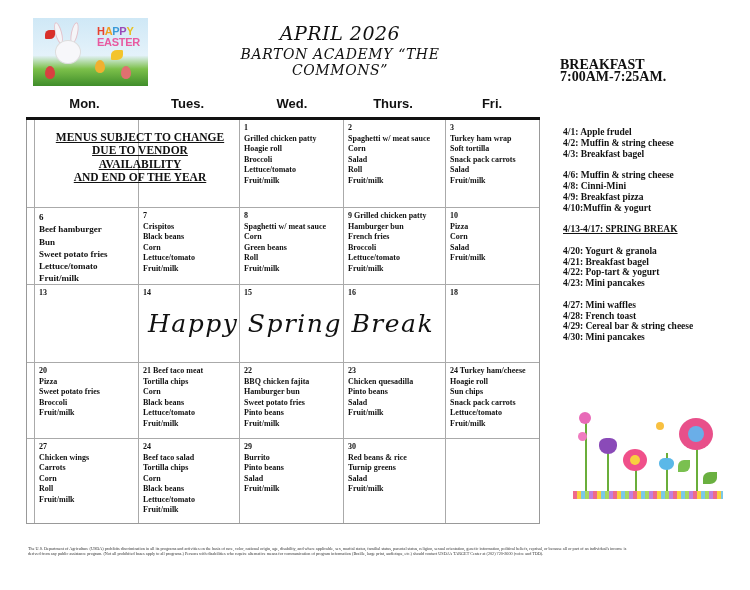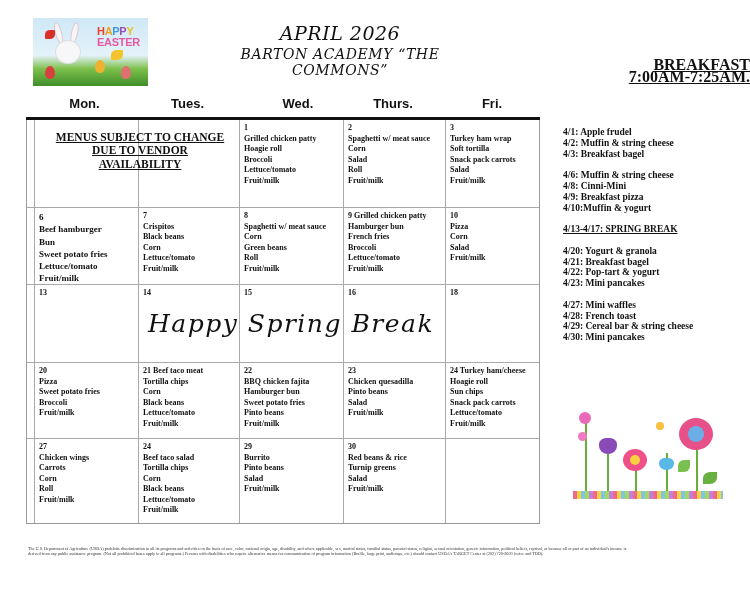--- a/index.html
+++ b/index.html
@@ -59,22 +59,22 @@
     .notice {
       position: absolute; left: 40px; top: 131px; width: 200px; text-align: center;
       font-weight: bold; font-size: 11.5px; line-height: 13.4px; text-decoration: underline; color: #111;
     }
     .spring-break {
       position: absolute; left: 148px; top: 309px; font-family: "DejaVu Serif", serif;
       font-style: italic; font-size: 25px; letter-spacing: 1.5px; color: #111; white-space: nowrap;
     }
 
     .breakfast-head {
-      position: absolute; left: 560px; top: 59px; width: 190px; text-align: right;
-      font-weight: bold; font-size: 16px; line-height: 12px; text-decoration: underline;
+      position: absolute; left: 560px; top: 59px; width: 190px; text-align: left;
+      font-weight: bold; font-size: 14px; line-height: 12px; 
     }
     .bk-list { position: absolute; left: 563px; top: 127px; width: 185px; font-weight: bold; font-size: 9.5px; line-height: 10.8px; }
     .bk-list .bk-item { display: block; white-space: nowrap; }
     .bk-list .gap { height: 10.8px; }
     .bk-list .spring { text-decoration: underline; }
 
     .flowers { position: absolute; left: 573px; top: 404px; width: 150px; height: 95px; }
     .stripes {
       position: absolute; left: 0; bottom: 0; width: 150px; height: 8px;
       background: repeating-linear-gradient(90deg, #f06a8a 0 4px, #f8d040 4px 8px, #7ac8e8 8px 12px, #a8d860 12px 16px, #c080e0 16px 20px);
@@ -106,21 +106,21 @@
     <div style="color:#e85aa0">EASTER</div>
   </div>
 </div>
 
 <div class="title month">APRIL 2026</div>
 <div class="title school">BARTON ACADEMY “THE COMMONS”</div>
 
 <div class="day-headers">
   <div class="dh" style="left:7px;width:103px">Mon.</div>
   <div class="dh" style="left:111px;width:101px">Tues.</div>
-  <div class="dh" style="left:220px;width:104px">Wed.</div>
+  <div class="dh" style="left:214px;width:104px">Wed.</div>
   <div class="dh" style="left:316px;width:102px">Thurs.</div>
   <div class="dh" style="left:418px;width:96px">Fri.</div>
 </div>
 
 <div class="grid">
   <div class="vline" style="left:7px"></div>
   <div class="vline" style="left:111px"></div>
   <div class="vline" style="left:212px"></div>
   <div class="vline" style="left:316px"></div>
   <div class="vline" style="left:418px"></div>
@@ -280,20 +280,21 @@
     <span class="item">Turnip greens</span>
     <span class="item">Salad</span>
     <span class="item">Fruit/milk</span>
   </div>
 </div>
 
 <div class="notice">
   <div>MENUS SUBJECT TO CHANGE</div>
   <div>DUE TO VENDOR</div>
   <div>AVAILABILITY</div>
+  <div>AND END OF THE YEAR</div>
 </div>
 
 <div class="spring-break">Happy Spring Break</div>
 
 <div class="breakfast-head">
   <div>BREAKFAST</div>
   <div>7:00AM-7:25AM.</div>
 </div>
 
 <div class="bk-list">

